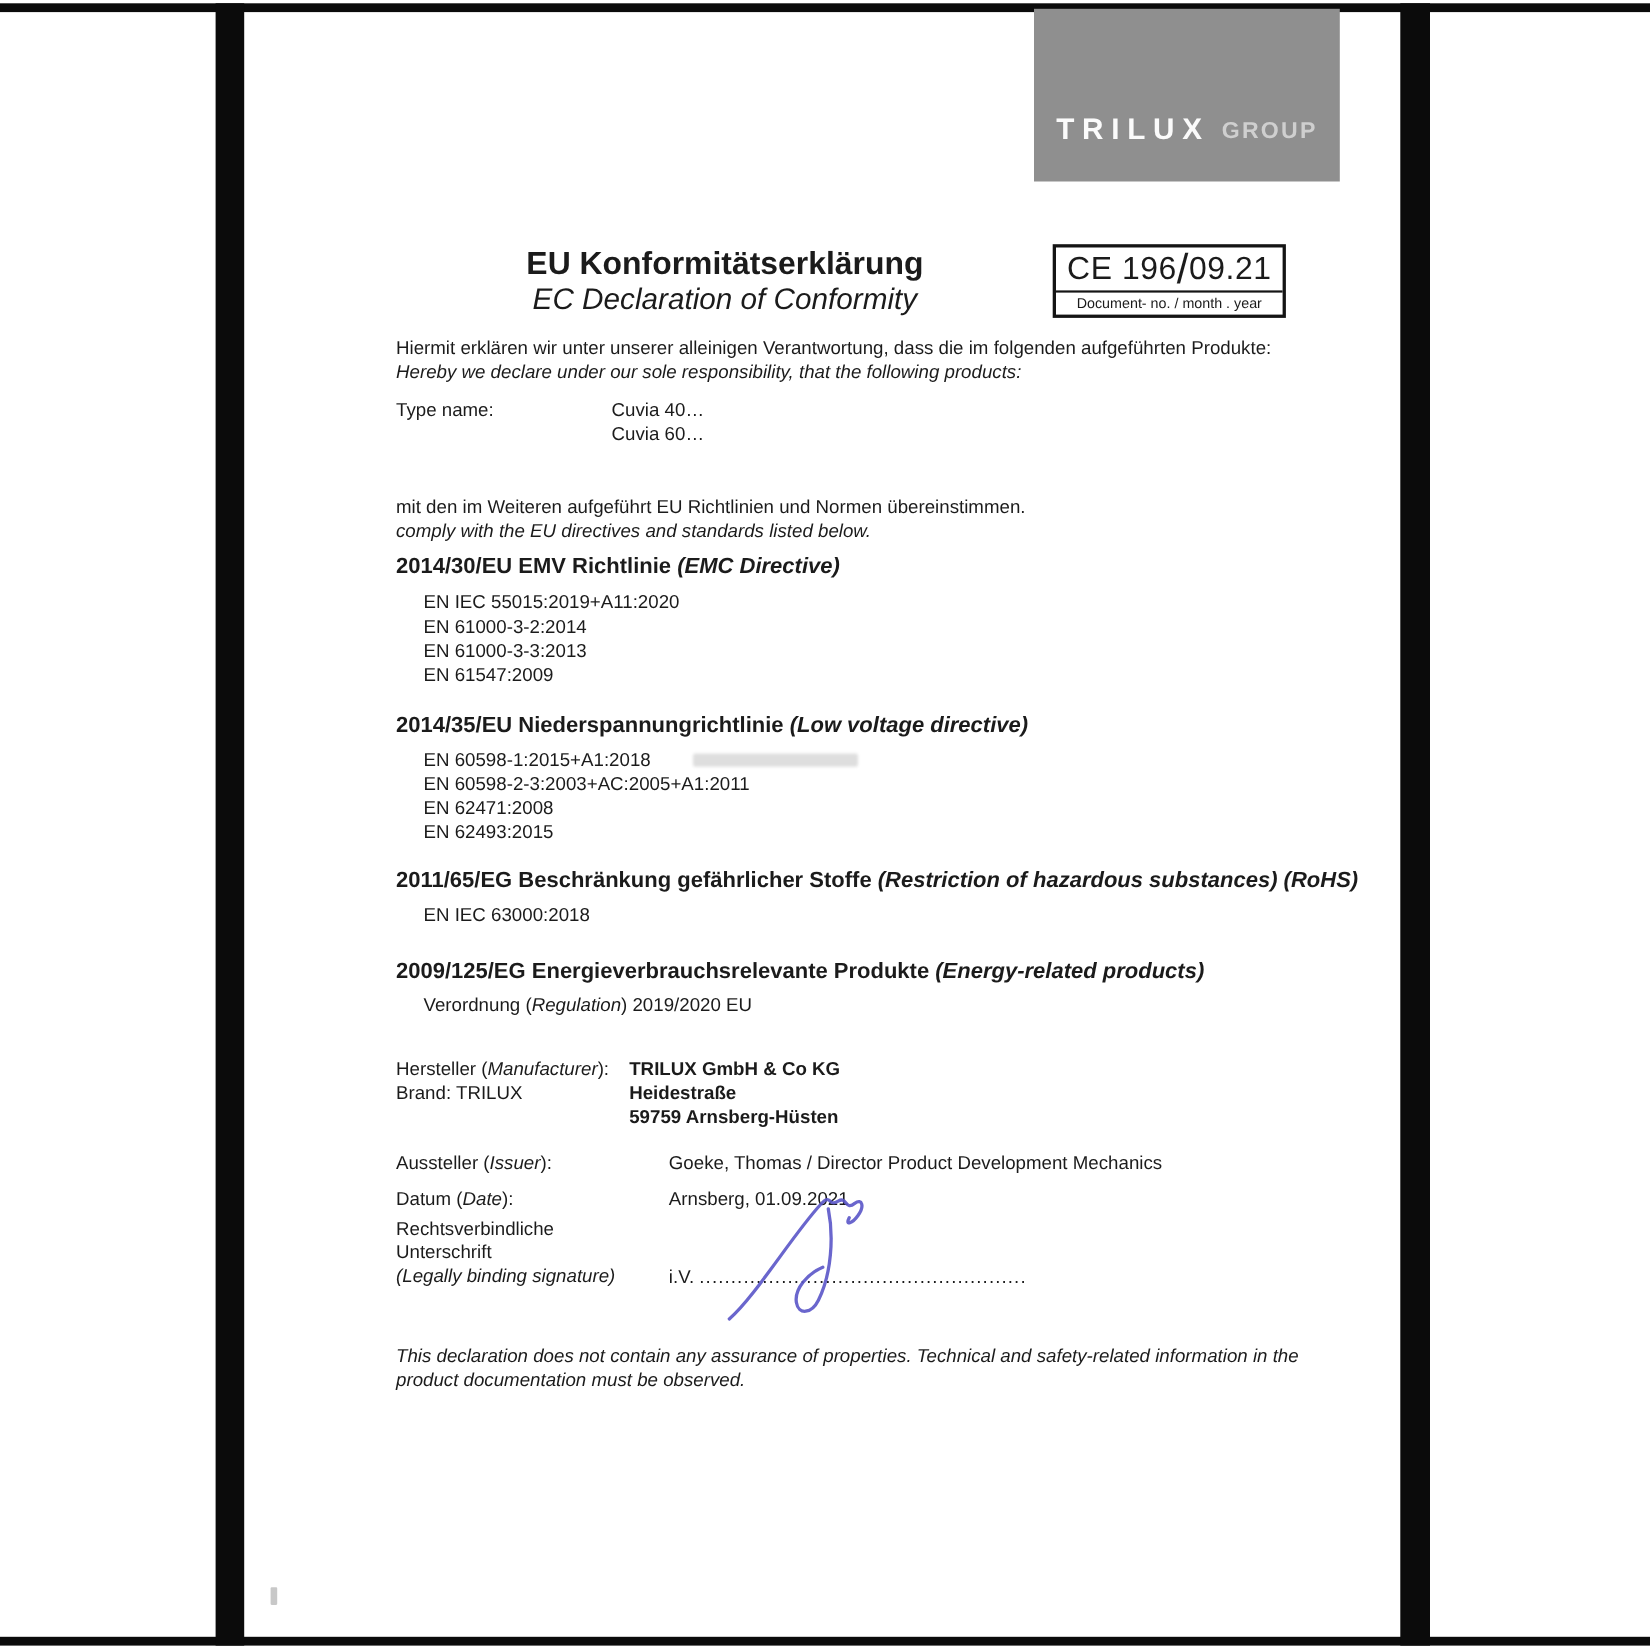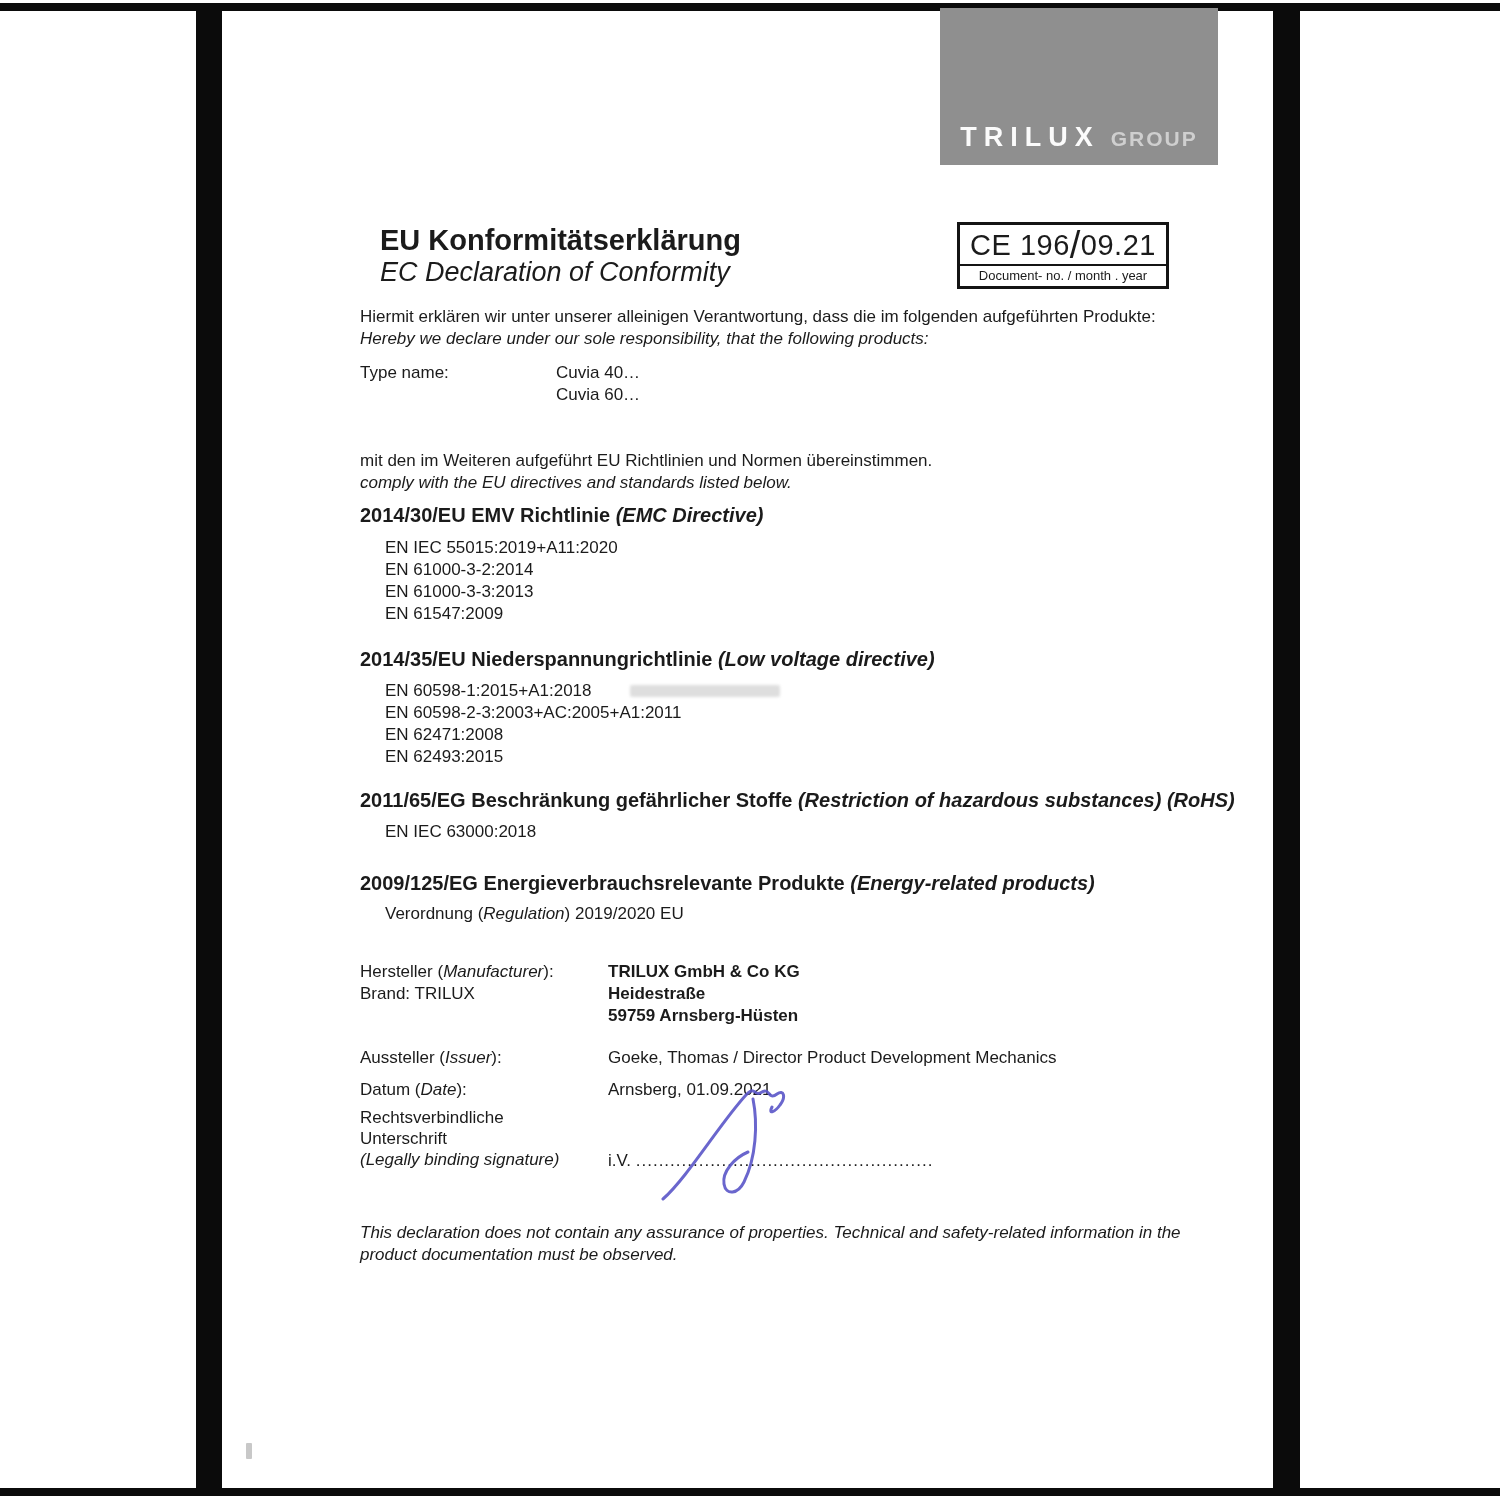--- a/index.html
+++ b/index.html
@@ -22,29 +22,29 @@
   
   .frame{position:absolute;background:#0b0b0b}
   .frame-top{left:0;top:3px;width:1500px;height:8px}
   .frame-bottom{left:0;top:1488px;width:1500px;height:8px}
   .frame-left{left:196px;top:3px;width:26px;height:1493px}
   .frame-right{left:1273px;top:3px;width:27px;height:1493px}
 
   
   .logo{
     display:flex;align-items:flex-end;justify-content:center;gap:11px;
-    padding-bottom:12px;background:#8f8f8f;
+    padding-bottom:32px;background:#8f8f8f;
   }
   .logo-brand{font-size:27px;font-weight:700;letter-spacing:7px;color:#fbfbfb}
   .logo-suffix{font-size:21px;font-weight:700;letter-spacing:2px;color:#cfcfcf;padding-bottom:2px}
 
   
   .title-de{font-size:29px;font-weight:700;white-space:nowrap}
   .title-en{font-size:27px;font-weight:400;font-style:italic;white-space:nowrap}
-  .title-block{text-align:left}
+  .title-block{text-align:center}
 
   
   .ce-box{border:3px solid #141414;text-align:center;background:#fff}
   .ce-main{font-size:29px;padding:4px 6px 2px;letter-spacing:.5px;white-space:nowrap}
   .ce-slash{font-size:38px;line-height:20px;position:relative;top:3px}
   .ce-caption{font-size:13px;border-top:2px solid #141414;padding:2px 0 3px;white-space:nowrap}
 
   .dots{letter-spacing:1px}
 
   .footer{font-size:17px;line-height:22px;width:845px;white-space:normal}
@@ -120,21 +120,21 @@
   <span>2009/125/EG Energieverbrauchsrelevante Produkte </span><span class="i">(Energy-related products)</span>
 </div>
 <div class="abs t17" style="left:385px;top:903px">
   <span>Verordnung (</span><span class="i">Regulation</span><span>) 2019/2020 EU</span>
 </div>
 
 <div class="abs t17" style="left:360px;top:961px">
   <span>Hersteller (</span><span class="i">Manufacturer</span><span>):</span>
 </div>
 <div class="abs t17" style="left:360px;top:983px">Brand: TRILUX</div>
-<div class="abs t17 b lh22" style="left:608px;top:961px">
+<div class="abs t17 b lh22" style="left:572px;top:961px">
   <div>TRILUX GmbH &amp; Co KG</div>
   <div>Heidestraße</div>
   <div>59759 Arnsberg-Hüsten</div>
 </div>
 
 <div class="abs t17" style="left:360px;top:1047px">
   <span>Aussteller (</span><span class="i">Issuer</span><span>):</span>
 </div>
 <div class="abs t17" style="left:608px;top:1047px">Goeke, Thomas / Director Product Development Mechanics</div>
 

